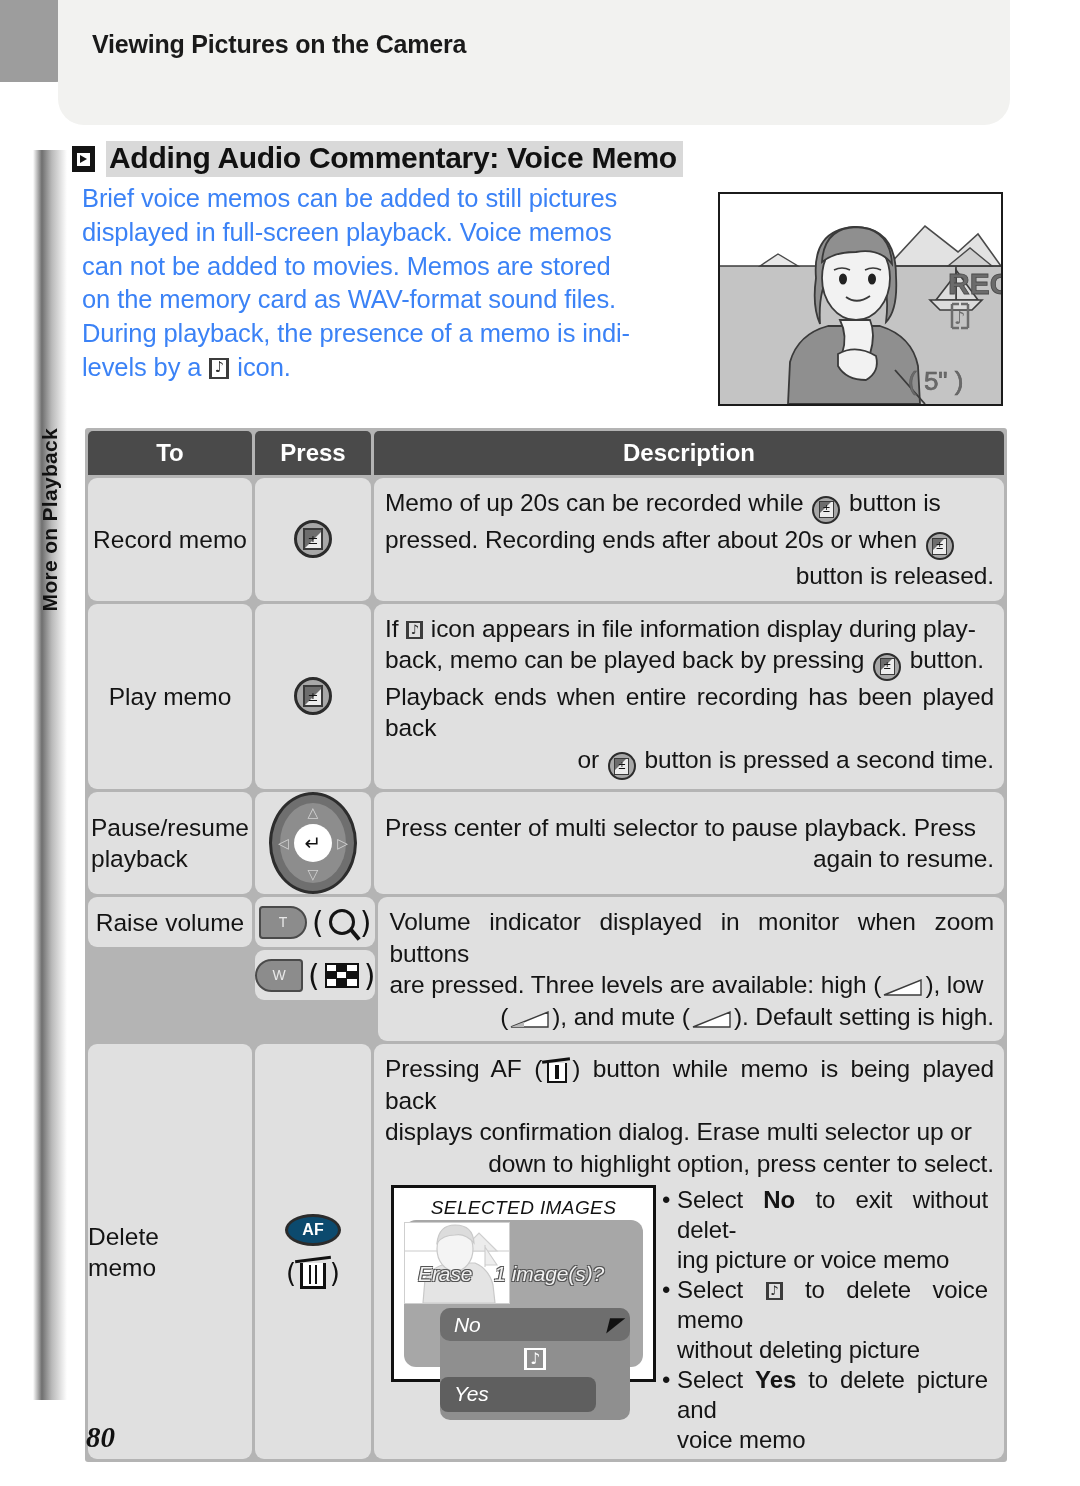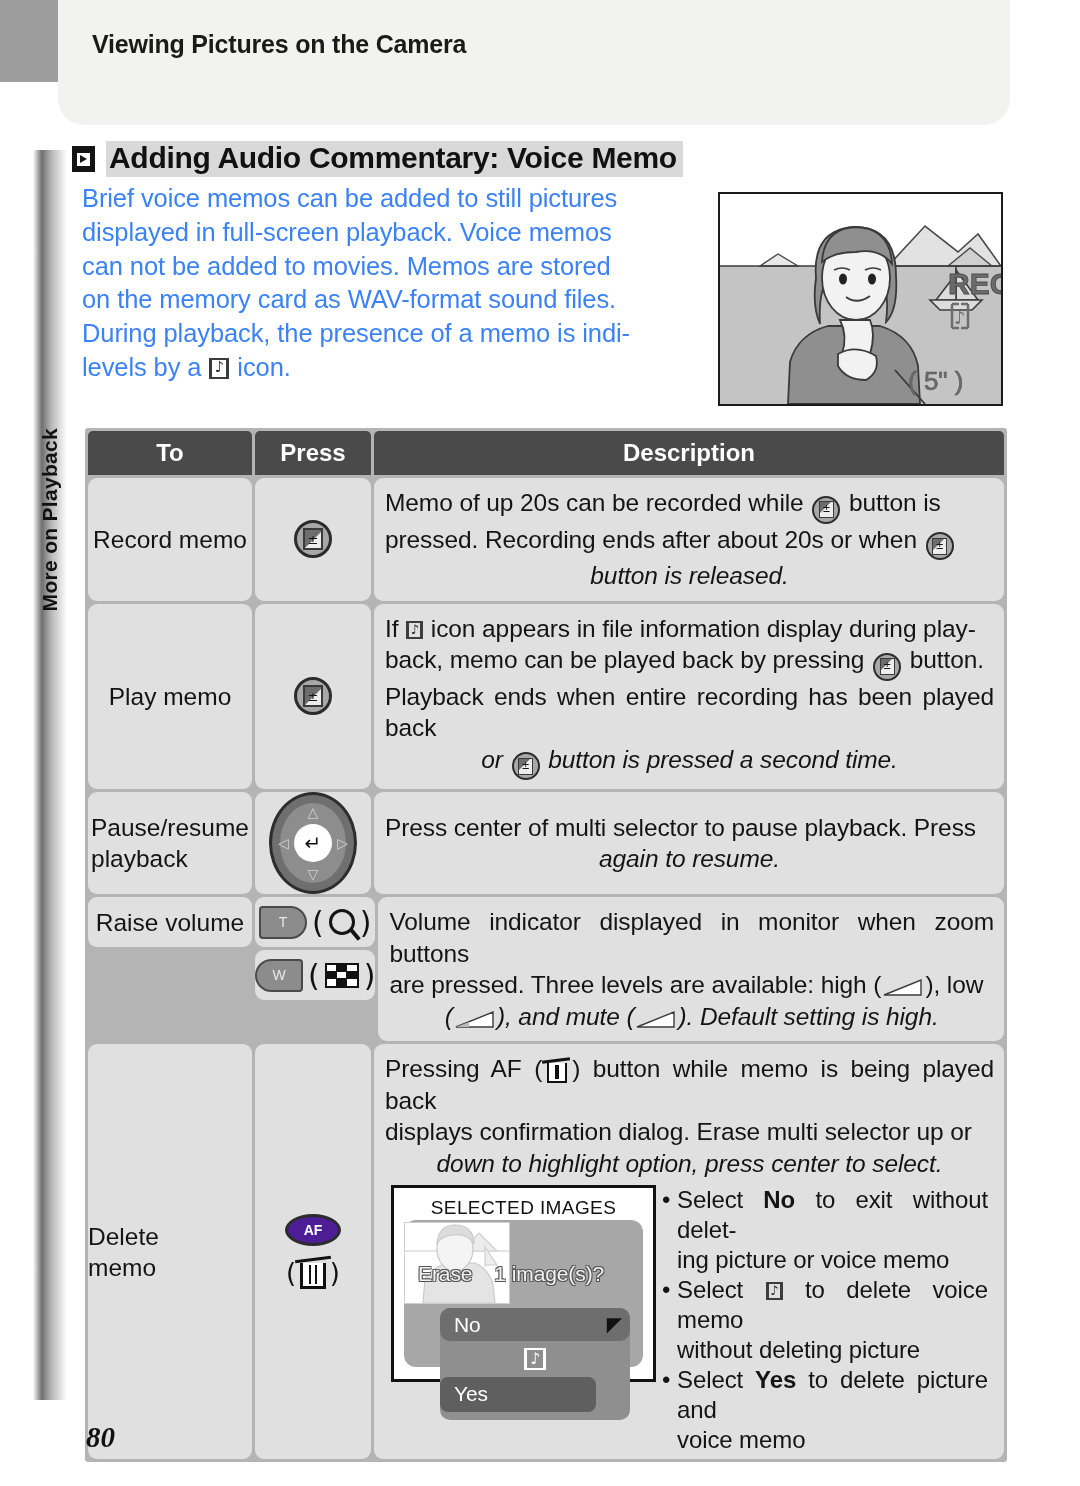--- a/index.html
+++ b/index.html
@@ -186,21 +186,21 @@
   .desc{
     font-size:24.5px;
     line-height:31.5px;
     color:#141414;
     text-align:justify;
     padding:9px 10px 9px 11px;
     width:100%;
     box-sizing:border-box;
     letter-spacing:-0.1px;
   }
-  .desc .last{ text-align:center;font-style:italic; }
+  .desc .last{ text-align:right; }
 
   
   .btn-round{
     width:38px;height:38px;border-radius:50%;
     background:#a8a8a8;
     border:3px solid #2c2c2c;
     box-sizing:border-box;
     display:inline-flex;align-items:center;justify-content:center;
     position:relative;
   }
@@ -284,23 +284,23 @@
     display:grid;grid-template-columns:repeat(3,1fr);grid-template-rows:repeat(3,1fr);
     padding:2px;box-sizing:border-box;gap:1px;
   }
   .thumbgrid i{background:#111;}
   .thumbgrid i.on{background:#fff;}
 
   
   .afstack{display:flex;flex-direction:column;align-items:center;gap:8px;}
   .afbtn{
     width:56px;height:32px;border-radius:50%;
-    background:#4c1d95;border:3px solid #2b2b2b;box-sizing:border-box;
+    background:#0c4a6e;border:3px solid #2b2b2b;box-sizing:border-box;
     display:flex;align-items:center;justify-content:center;
-    color:#fff;font-size:14px;font-weight:bold;
+    color:#fff;font-size:16px;font-weight:bold;
   }
   .trash{position:relative;width:34px;height:36px;}
   .trash .lid{position:absolute;top:4px;left:-1px;width:36px;height:3px;background:#111;transform:rotate(-7deg);}
   .trash .body{
     position:absolute;top:9px;left:4px;width:26px;height:26px;
     border:3px solid #111;border-top:none;box-sizing:border-box;
     background:#fff;
   }
   .trash .body:before,.trash .body:after{
     content:"";position:absolute;top:2px;bottom:2px;width:2px;background:#111;
@@ -321,20 +321,21 @@
 
   
   .lcd{
     width:265px;height:197px;
     border:3px solid #111;
     background:#fff;
     box-sizing:border-box;
     position:relative;
     margin:6px 0 8px 6px;
     flex:0 0 auto;
+    font-style:italic;
   }
   .lcd-title{
     text-align:center;font-size:19px;color:#111;
     padding-top:4px;letter-spacing:0.4px;
     font-family:"Liberation Sans",sans-serif;
   }
   .lcd-body{
     position:absolute;left:10px;right:10px;top:32px;bottom:12px;
     background:#a7a7a7;border-radius:12px;
   }

